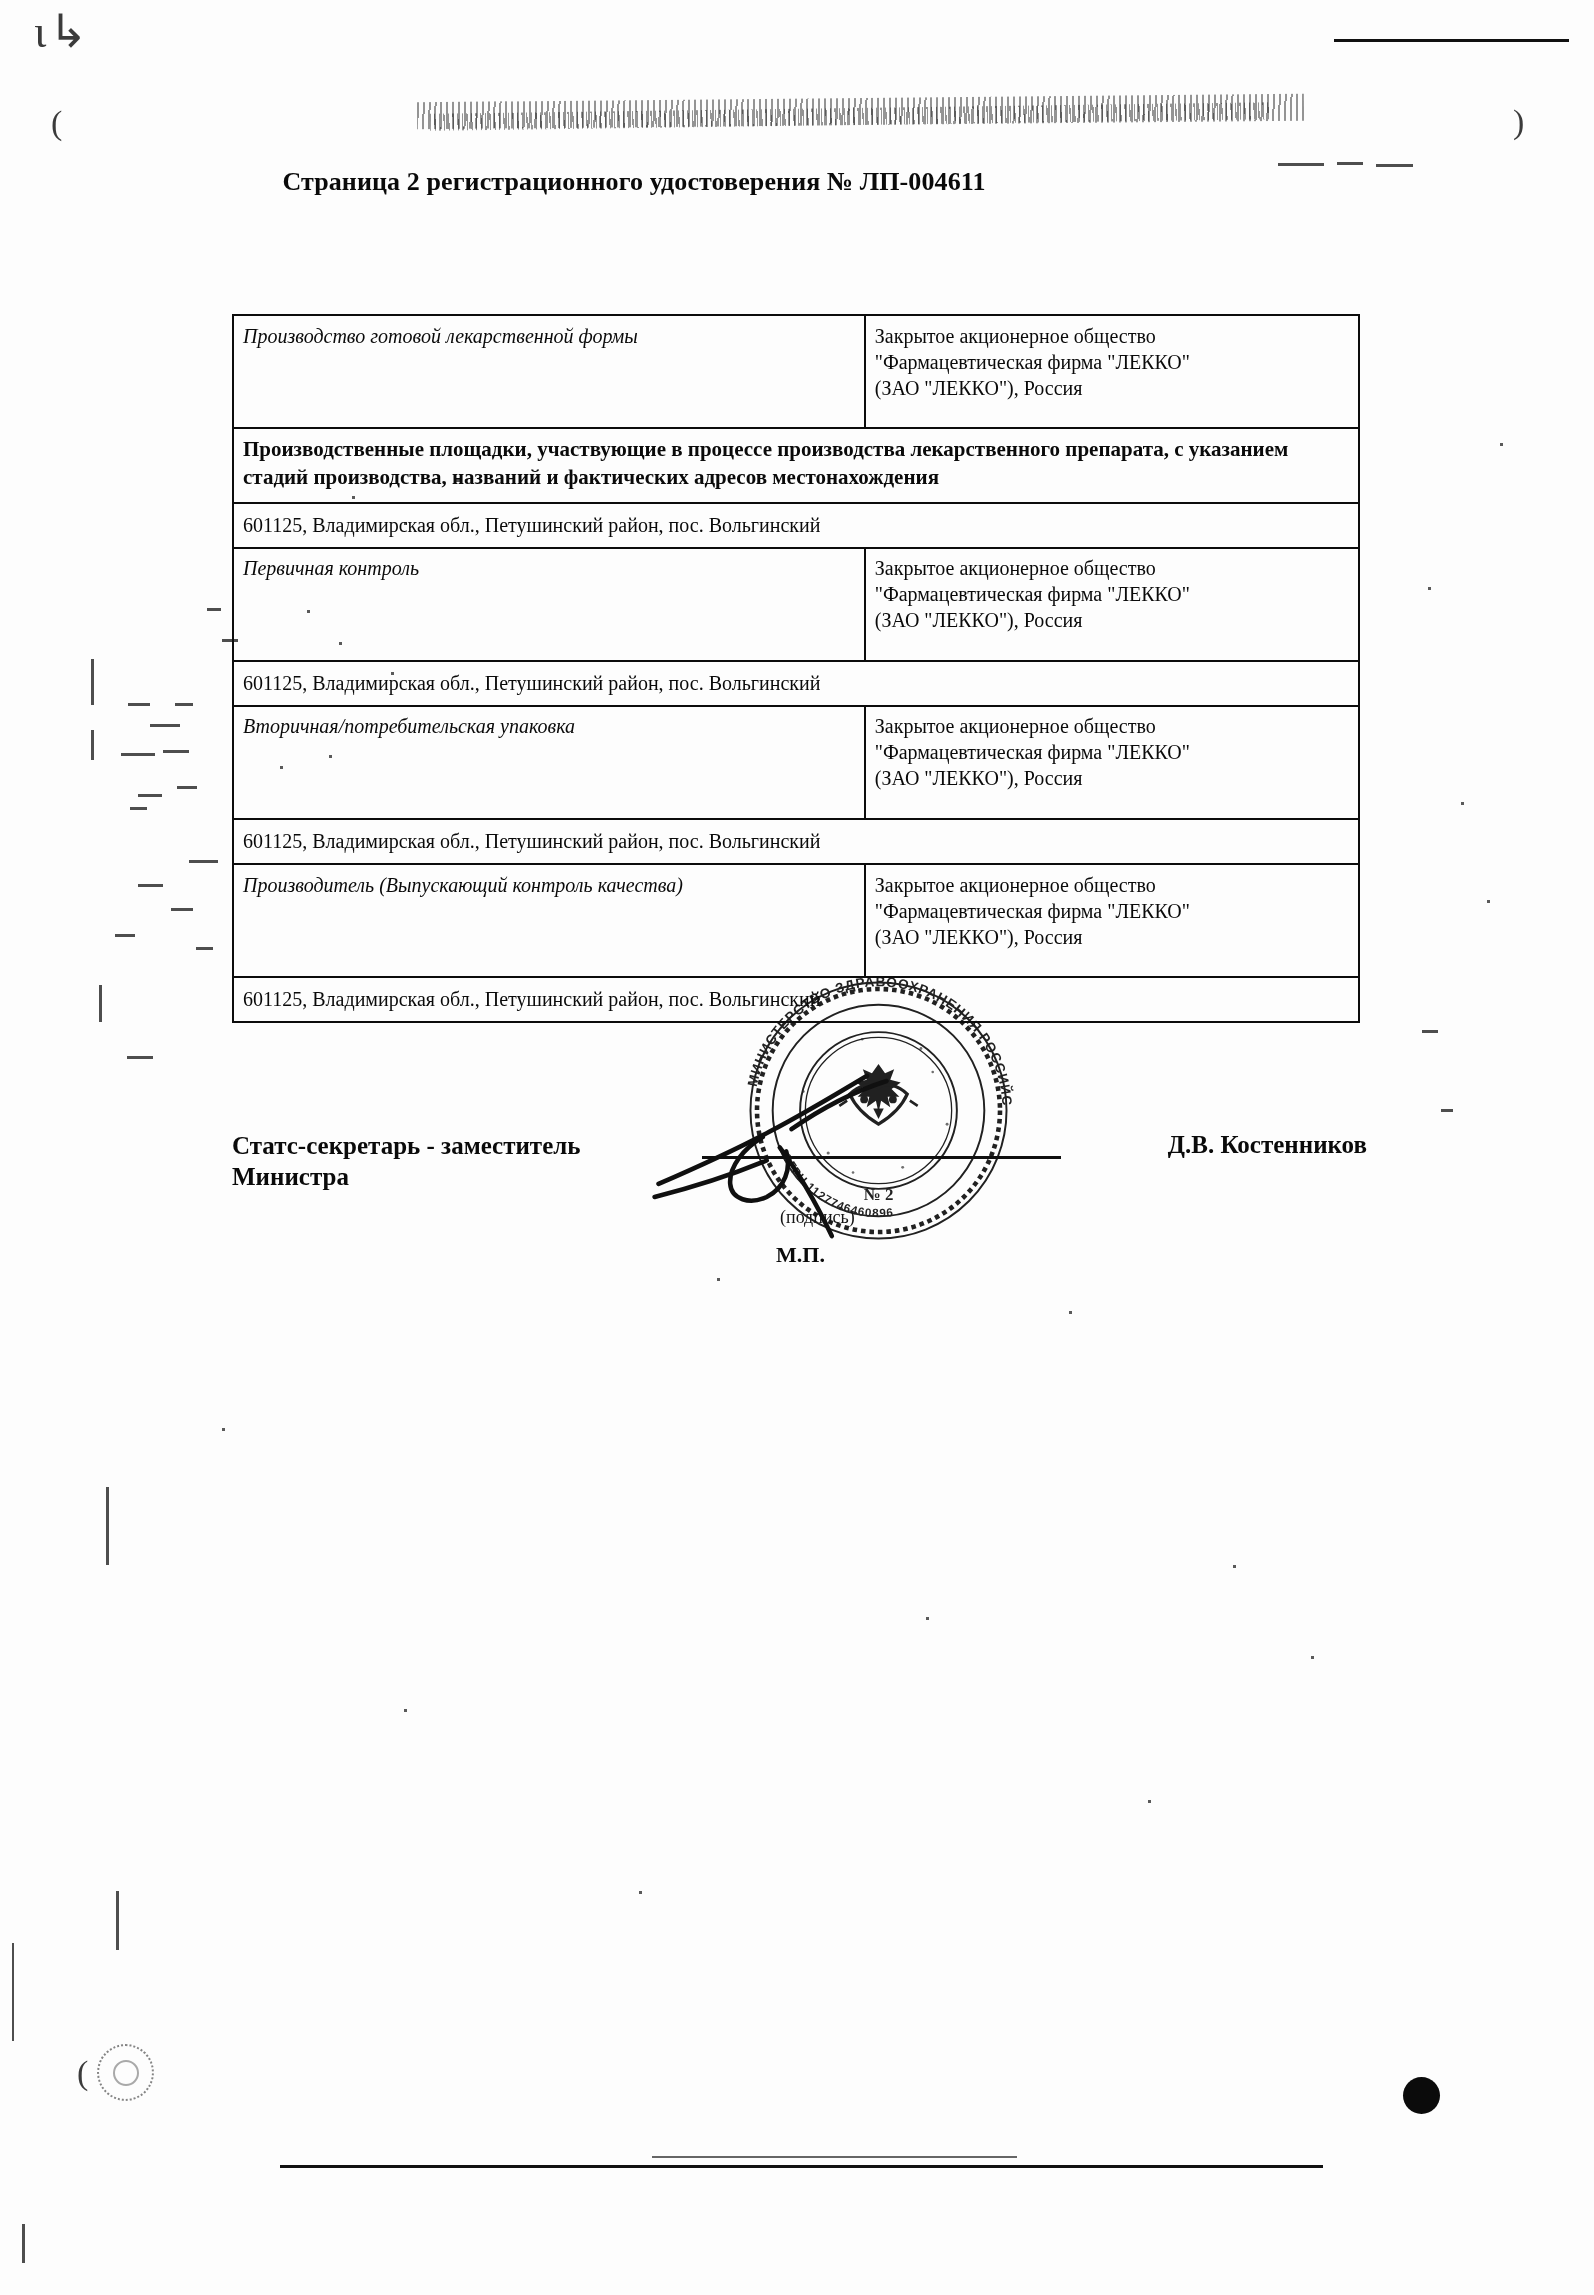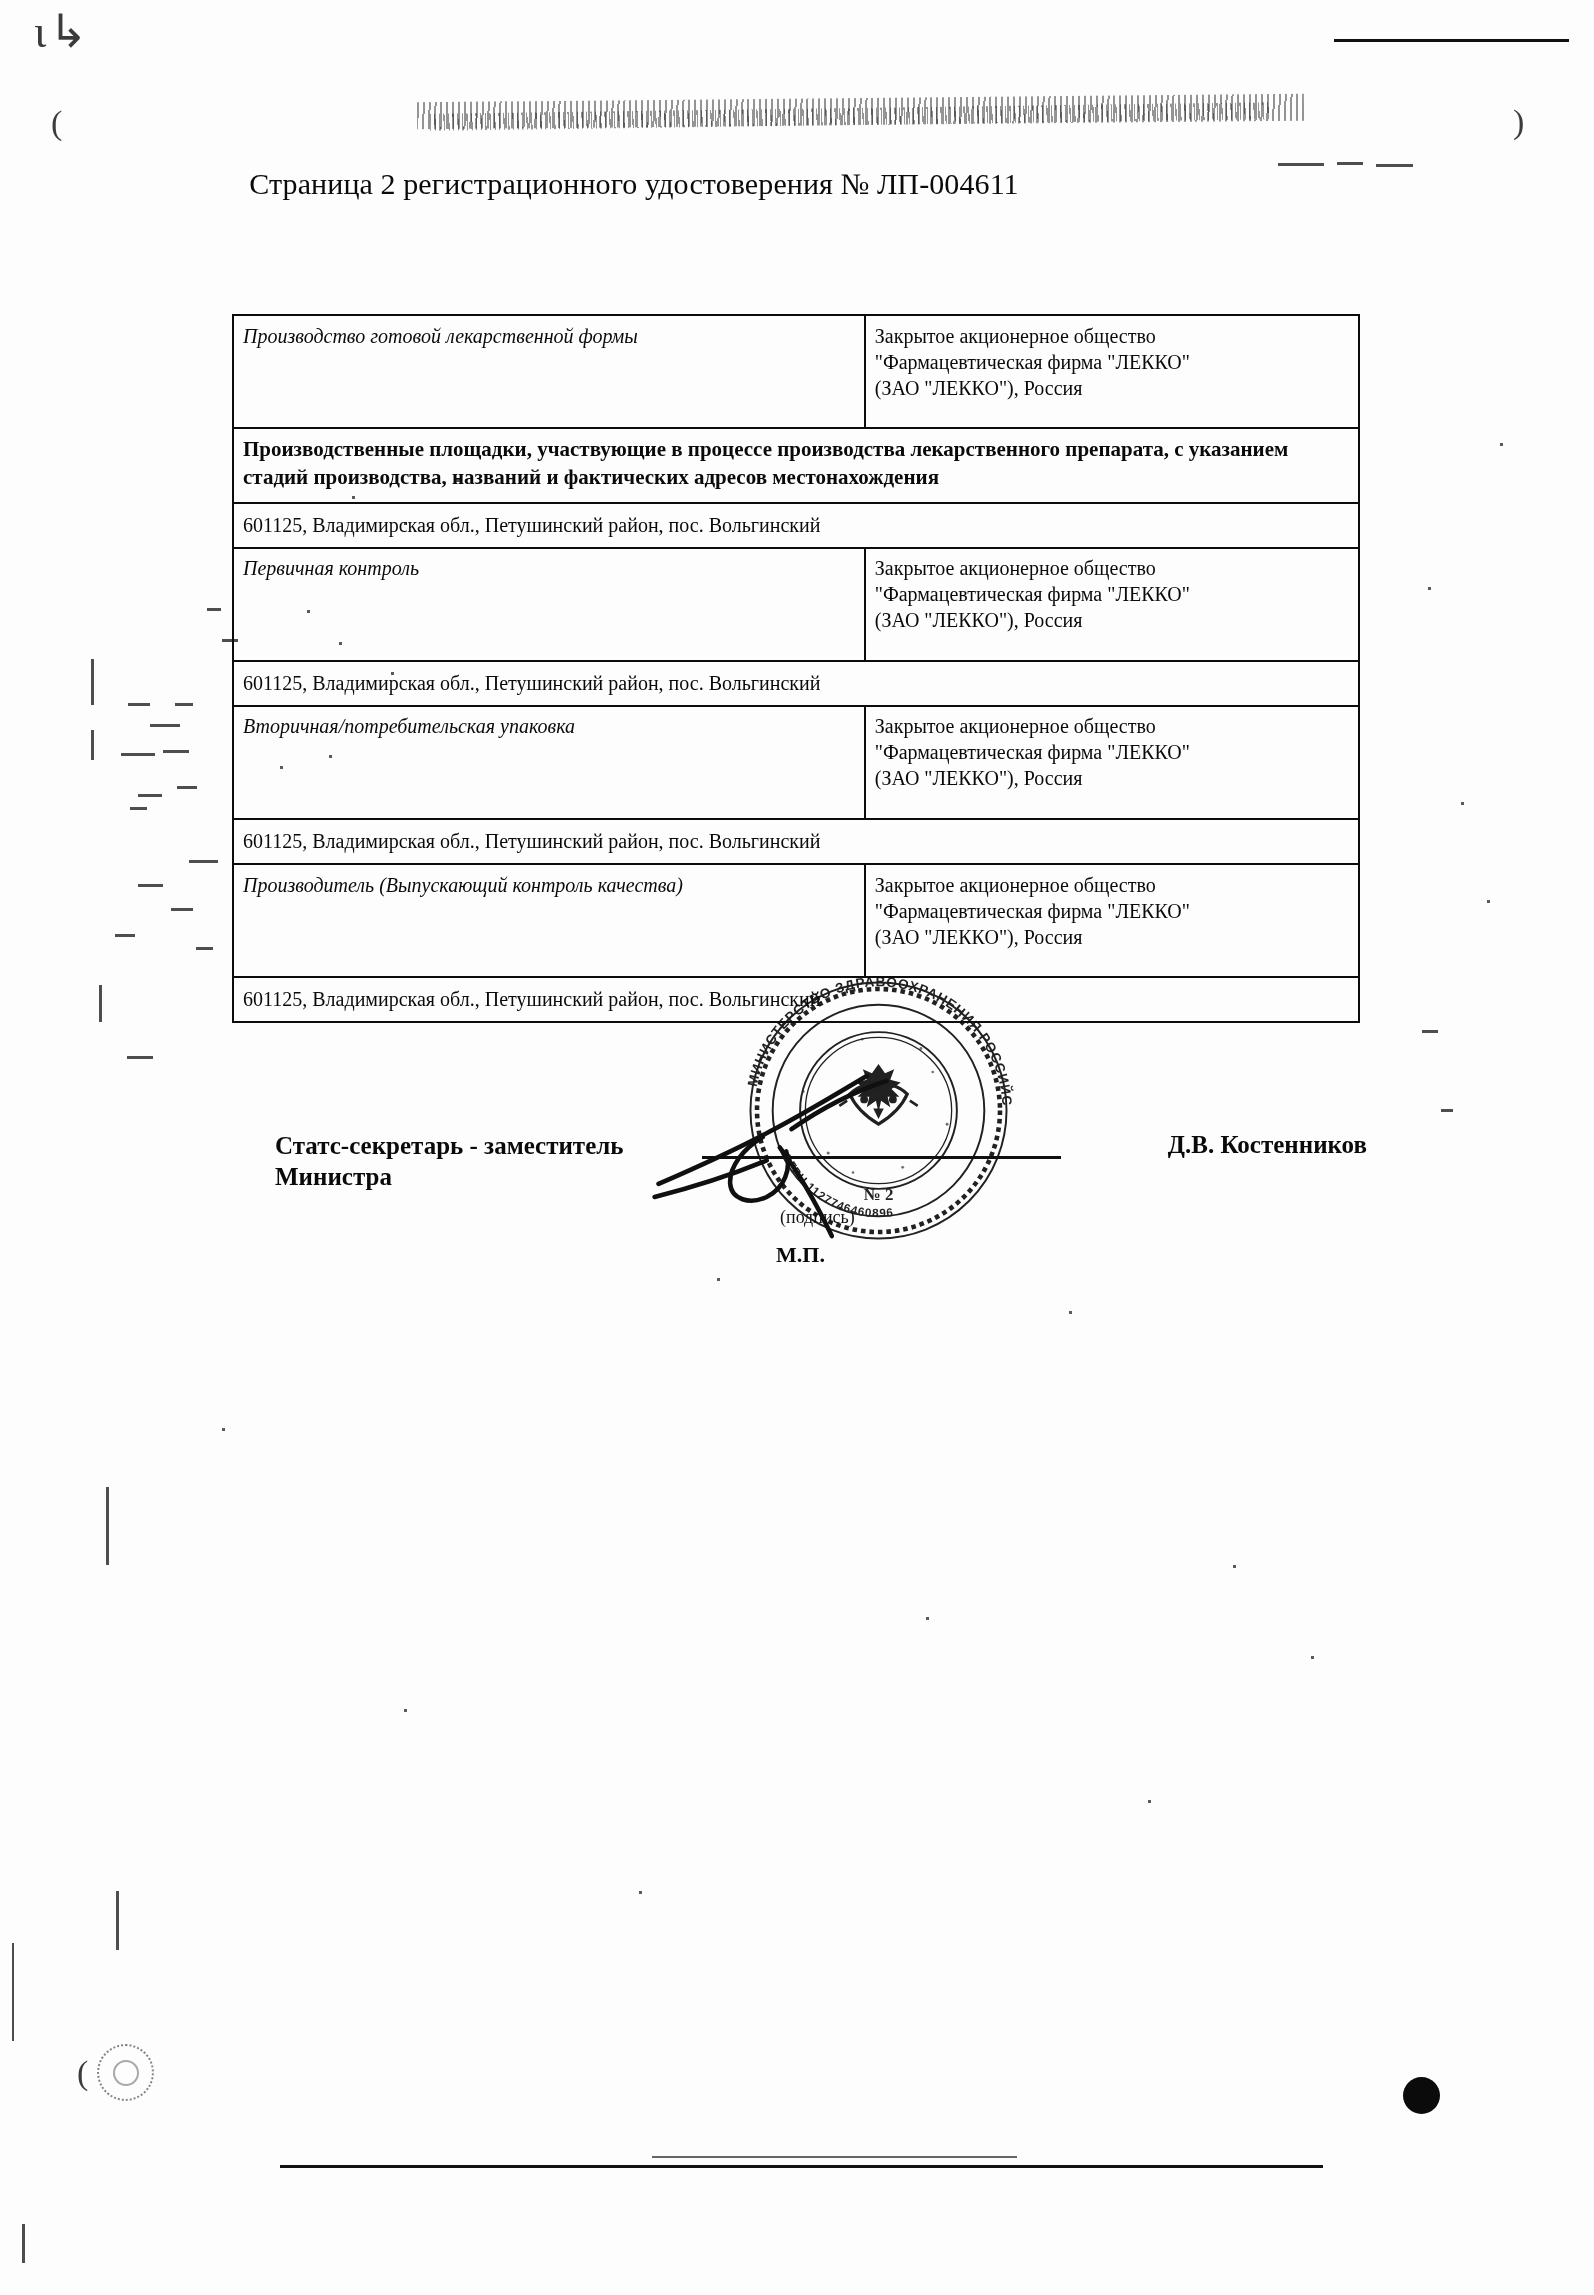--- a/index.html
+++ b/index.html
@@ -131,22 +131,22 @@
     opacity: .8;
   }
 
   
   .page-header {
     position: absolute;
     left: 0;
     top: 167px;
     width: 1268px;
     text-align: center;
-    font-weight: 400;
-    font-size: 30px;
+    font-weight: 700;
+    font-size: 26px;
     letter-spacing: 0.1px;
     z-index: 6;
   }
 
   
   .prod-table {
     position: absolute;
     left: 232px;
     top: 314px;
     width: 1128px;
@@ -191,21 +191,20 @@
     z-index: 6;
   }
   .sig-title {
     position: absolute;
     left: 0;
     top: 0;
     width: 456px;
     font-weight: 700;
     font-size: 25px;
     line-height: 1.22;
-    margin-left: 43px;
   }
   .sig-name {
     position: absolute;
     right: 0;
     top: 0;
     font-weight: 700;
     font-size: 25px;
     white-space: nowrap;
   }
   .sig-rule {

